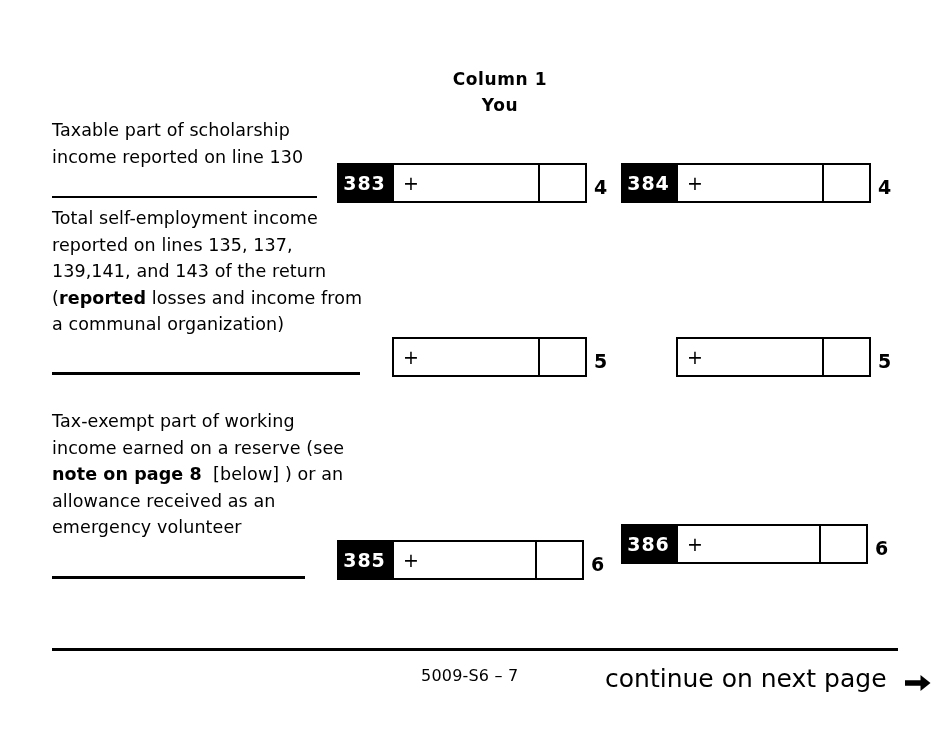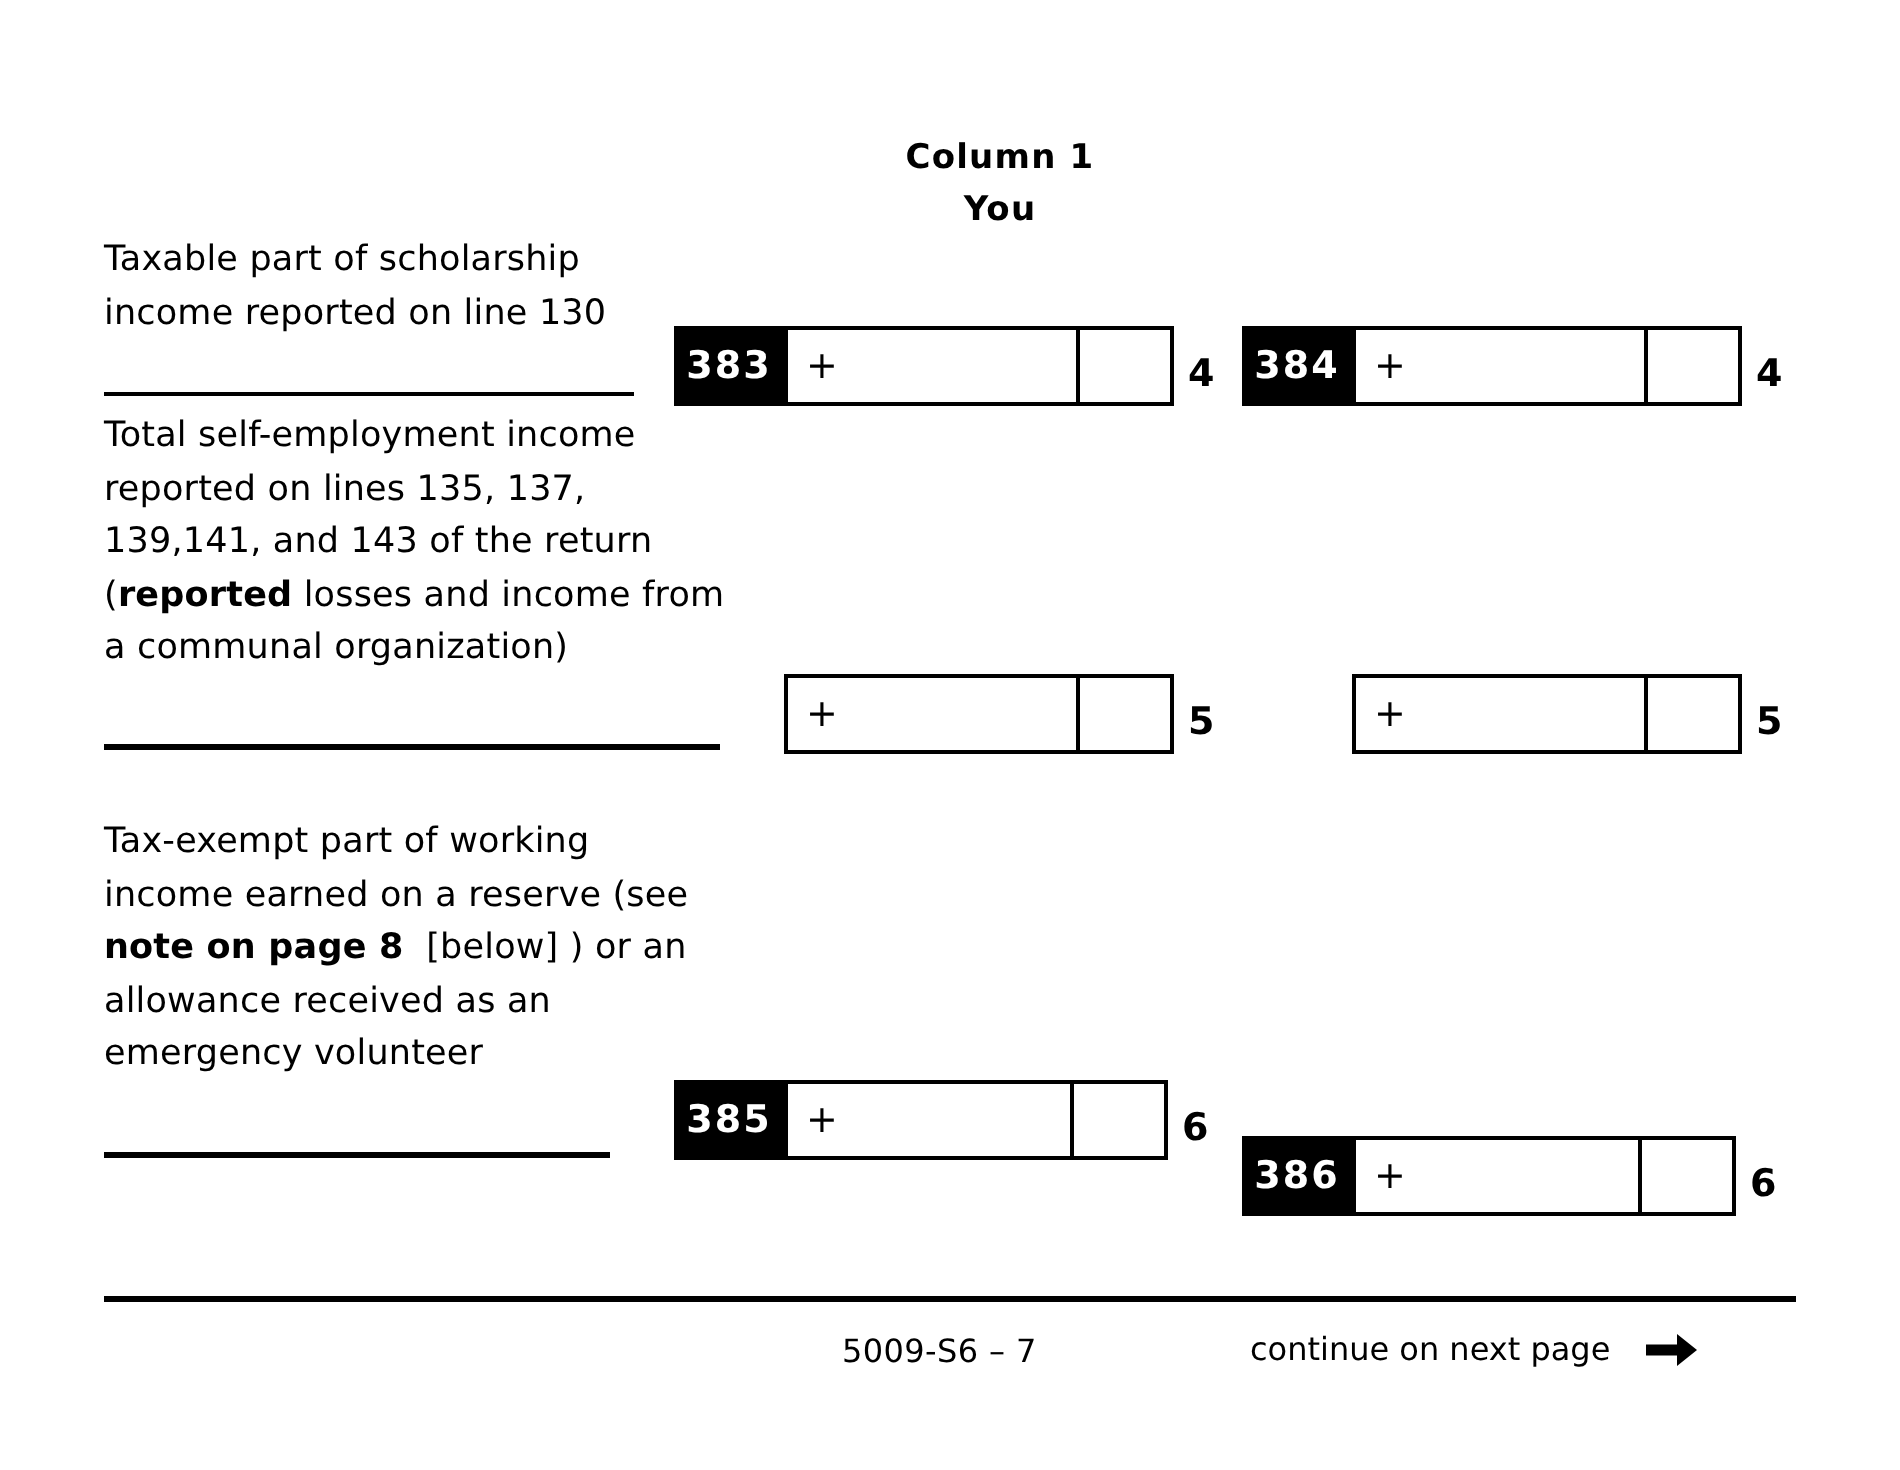--- a/index.html
+++ b/index.html
@@ -121,40 +121,39 @@
 
   
   #field-r2c1 { left: 392px; top: 337px; }
   #field-r2c1 .amount-box { width: 148px; }
   #field-r2c2 { left: 676px; top: 337px; }
   #field-r2c2 .amount-box { width: 148px; }
 
   
   #field-r3c1 { left: 337px; top: 540px; }
   #field-r3c1 .amount-box { width: 145px; }
-  #field-r3c2 { left: 621px; top: 568px; justify-content: flex-end; }
+  #field-r3c2 { left: 621px; top: 524px; justify-content: flex-end; }
   #field-r3c2 .amount-box { width: 145px; }
 
   
   #footer-form-id {
     position: absolute;
     left: 421px;
     top: 666px;
     font-size: 16px;
     letter-spacing: 0.2px;
   }
   #footer-continue {
     position: absolute;
     left: 605px;
     top: 664px;
-    font-size: 16px;
+    font-size: 25px;
     display: flex;
     align-items: center;
     gap: 18px;
-    margin-left: 20px;
   }
   .arrow-icon {
     display: inline-block;
     width: 26px;
     height: 20px;
     position: relative;
     top: 1px;
   }
 </style>
 </head>

